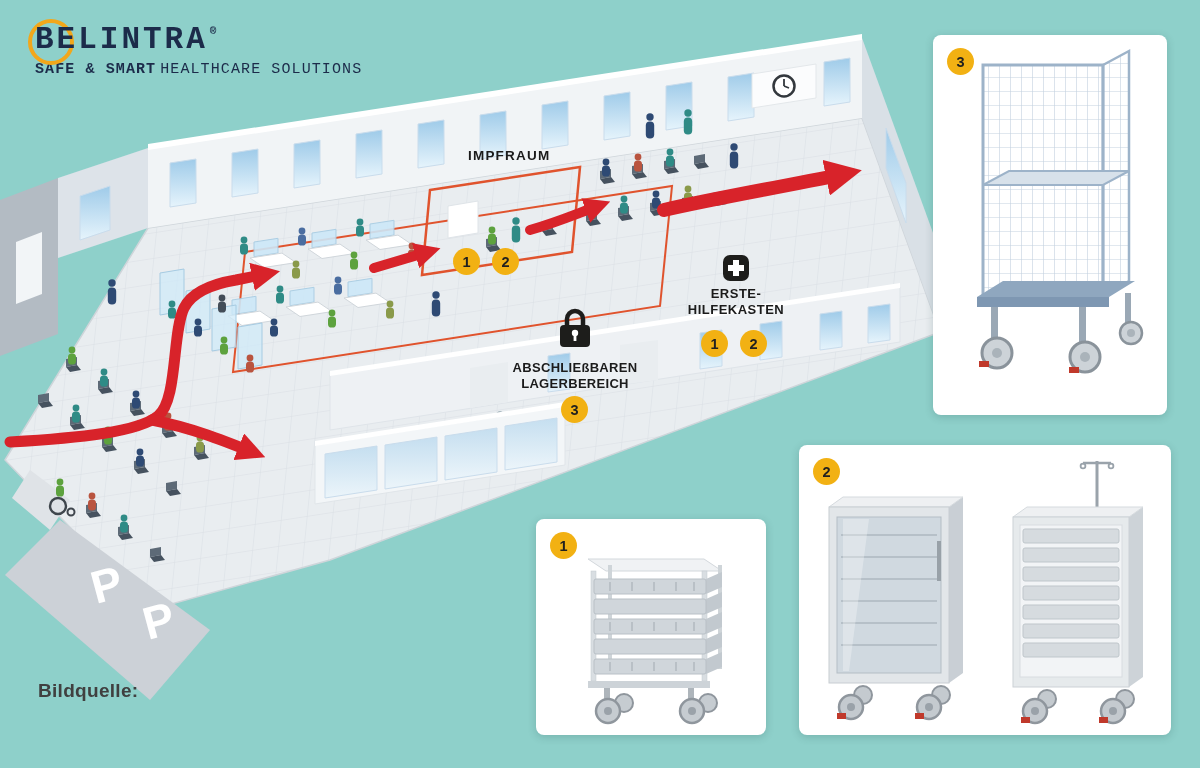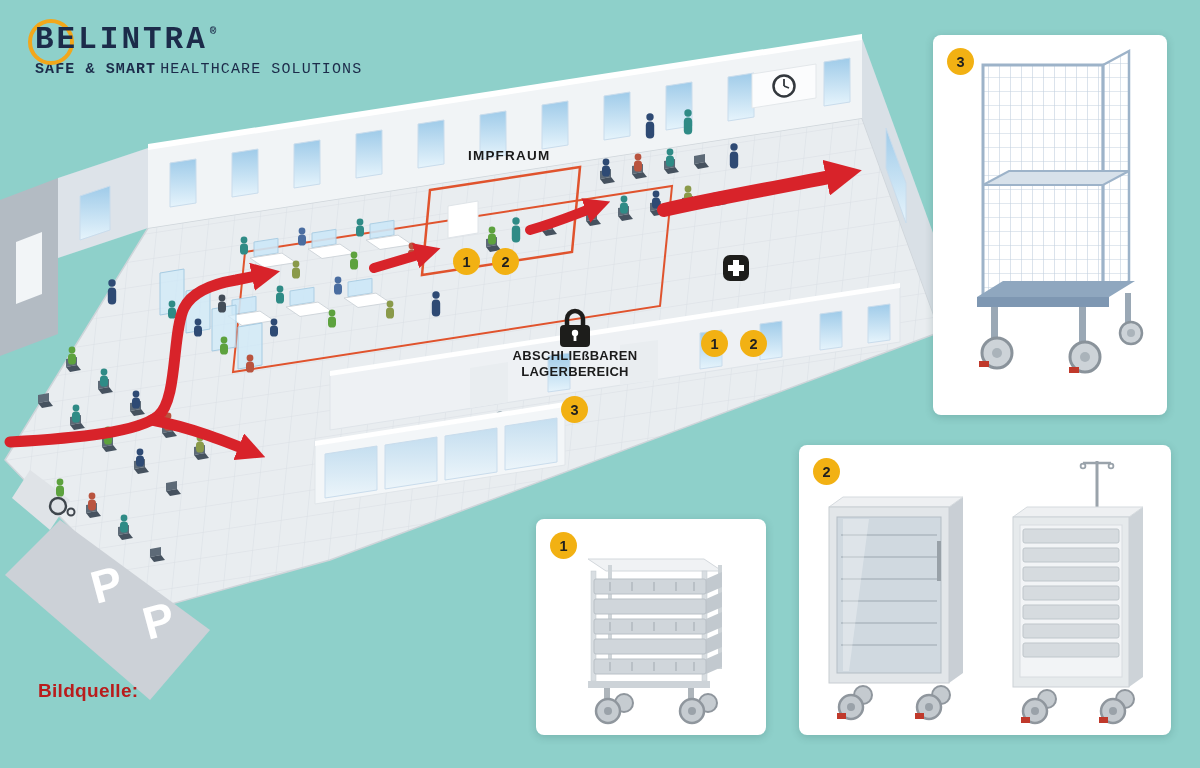--- a/index.html
+++ b/index.html
@@ -13,38 +13,38 @@
   .logo-ring{position:absolute;left:-7px;top:-5px;width:38px;height:38px;border:4px solid #f2a71b;border-radius:50%;}
   .logo-brand span{position:relative;}
   .logo-reg{font-size:11px;color:#1c2b4a;font-weight:bold;vertical-align:14px;margin-left:2px;}
   .logo-tagline{margin-top:6px;font-size:15px;letter-spacing:1.1px;color:#1c2b4a;}
   .logo-tagline .tb{font-weight:bold;margin-right:4px;}
 
   
   .plan-label{position:absolute;z-index:2;color:#1b1b1b;font-weight:bold;}
   #label-impfraum{left:428px;top:148px;font-size:13.5px;letter-spacing:1.2px;margin-left:40px;}
   #label-erste{left:666px;top:286px;width:140px;text-align:center;font-size:13px;line-height:1.25;letter-spacing:.5px;}
-  #label-lager{left:498px;top:348px;width:154px;text-align:center;font-size:13px;line-height:1.25;letter-spacing:.3px;}
+  #label-lager{left:498px;top:360px;width:154px;text-align:center;font-size:13px;line-height:1.25;letter-spacing:.3px;}
 
   
   .badge{position:absolute;z-index:3;width:27px;height:27px;border-radius:50%;background:#f2b113;
          color:#21211f;font-weight:bold;font-size:14.5px;display:flex;align-items:center;justify-content:center;}
   #m-imp-1{left:453px;top:248px;} #m-imp-2{left:492px;top:248px;}
   #m-eh-1{left:701px;top:330px;}  #m-eh-2{left:740px;top:330px;}
   #m-lg-3{left:561px;top:396px;}
 
   
   .panel{position:absolute;z-index:4;background:#ffffff;border-radius:8px;box-shadow:0 2px 8px rgba(20,60,60,.2);}
   #panel-3{left:933px;top:35px;width:234px;height:380px;}
   #panel-1{left:536px;top:519px;width:230px;height:216px;}
   #panel-2{left:799px;top:445px;width:372px;height:290px;}
   .panel .badge{left:14px;top:13px;}
   .panel svg{position:absolute;left:0;top:0;}
 
-  .credit{position:absolute;left:38px;top:676px;z-index:2;color:#b91c1c;font-weight:bold;
+  .credit{position:absolute;left:38px;top:676px;z-index:2;color:#404040;font-weight:bold;
           font-size:19px;line-height:1.62;letter-spacing:.3px;}
 </style>
 </head>
 <body>
 
 <div class="stage">
 
   <svg class="plan" viewBox="0 0 1200 768" width="1200" height="768">
     <defs>
       <linearGradient id="winGrad" x1="0" y1="0" x2="0" y2="1">
@@ -290,20 +290,24 @@
       <i class="logo-ring"></i>
       <span>BELINTRA</span><span class="logo-reg">®</span>
     </div>
     <div class="logo-tagline">
       <span class="tb">SAFE &amp; SMART</span><span>HEALTHCARE SOLUTIONS</span>
     </div>
   </div>
 
   <div id="label-impfraum" class="plan-label">IMPFRAUM</div>
 
+  <div id="label-erste" class="plan-label">
+    <div>ERSTE-</div>
+    <div>HILFEKASTEN</div>
+  </div>
 
   <div id="label-lager" class="plan-label">
     <div>ABSCHLIEßBAREN</div>
     <div>LAGERBEREICH</div>
   </div>
 
   <div id="m-imp-1" class="badge">1</div>
   <div id="m-imp-2" class="badge">2</div>
   <div id="m-eh-1" class="badge">1</div>
   <div id="m-eh-2" class="badge">2</div>

